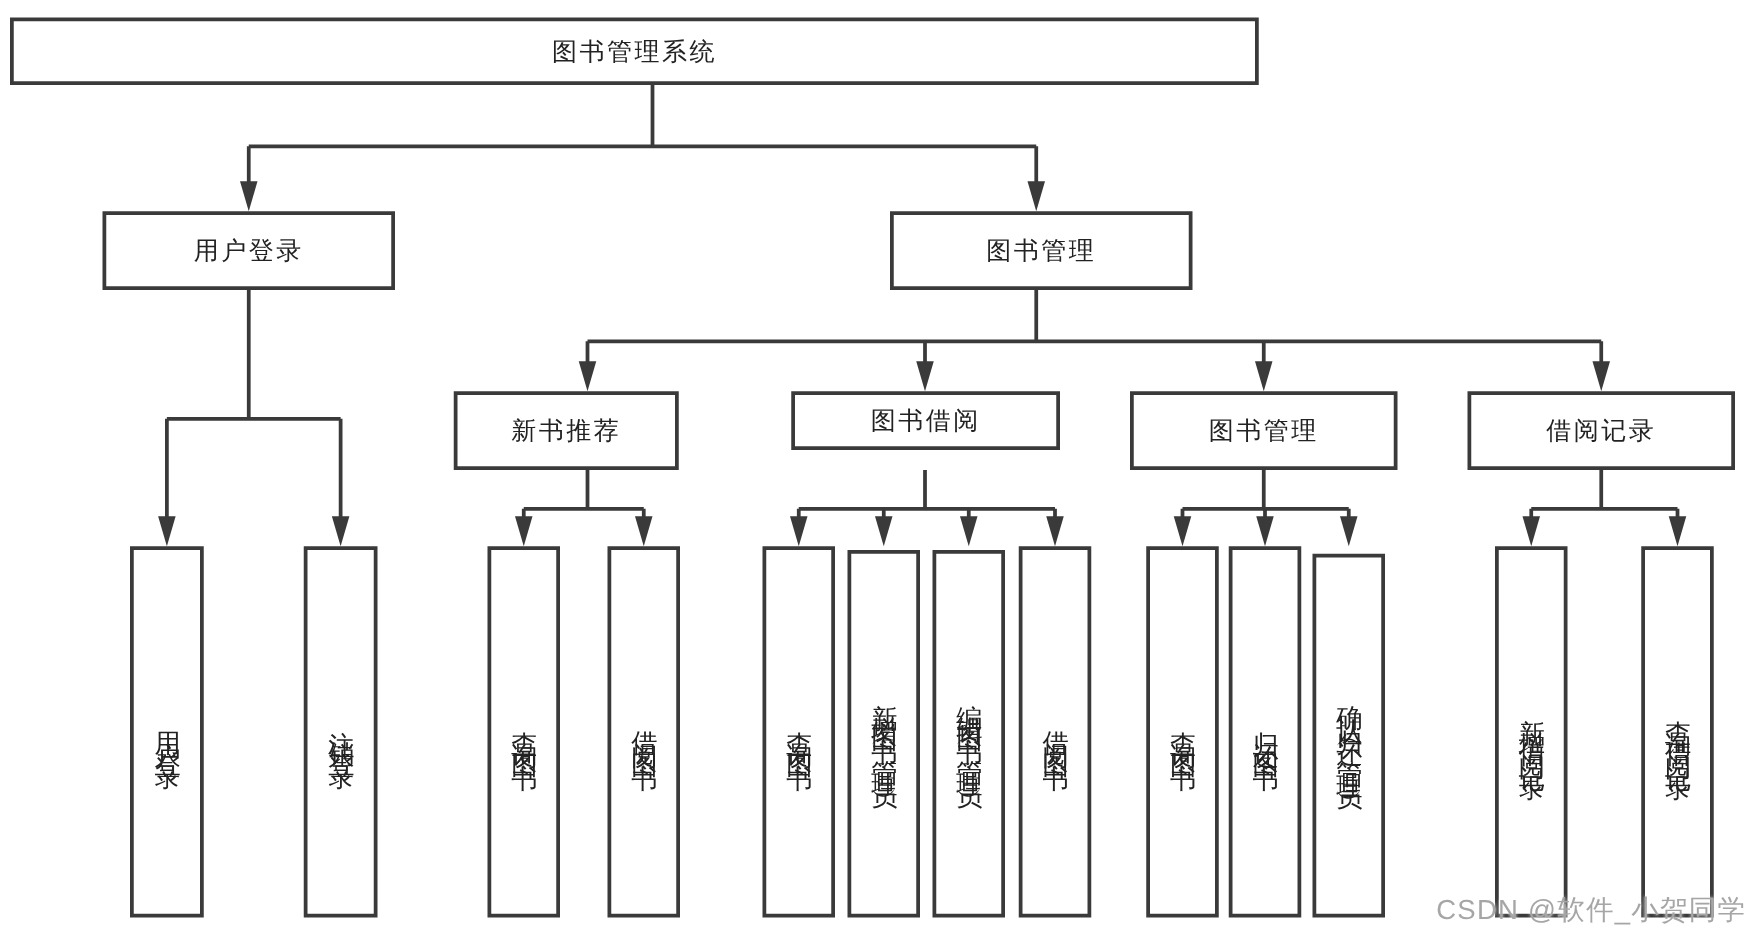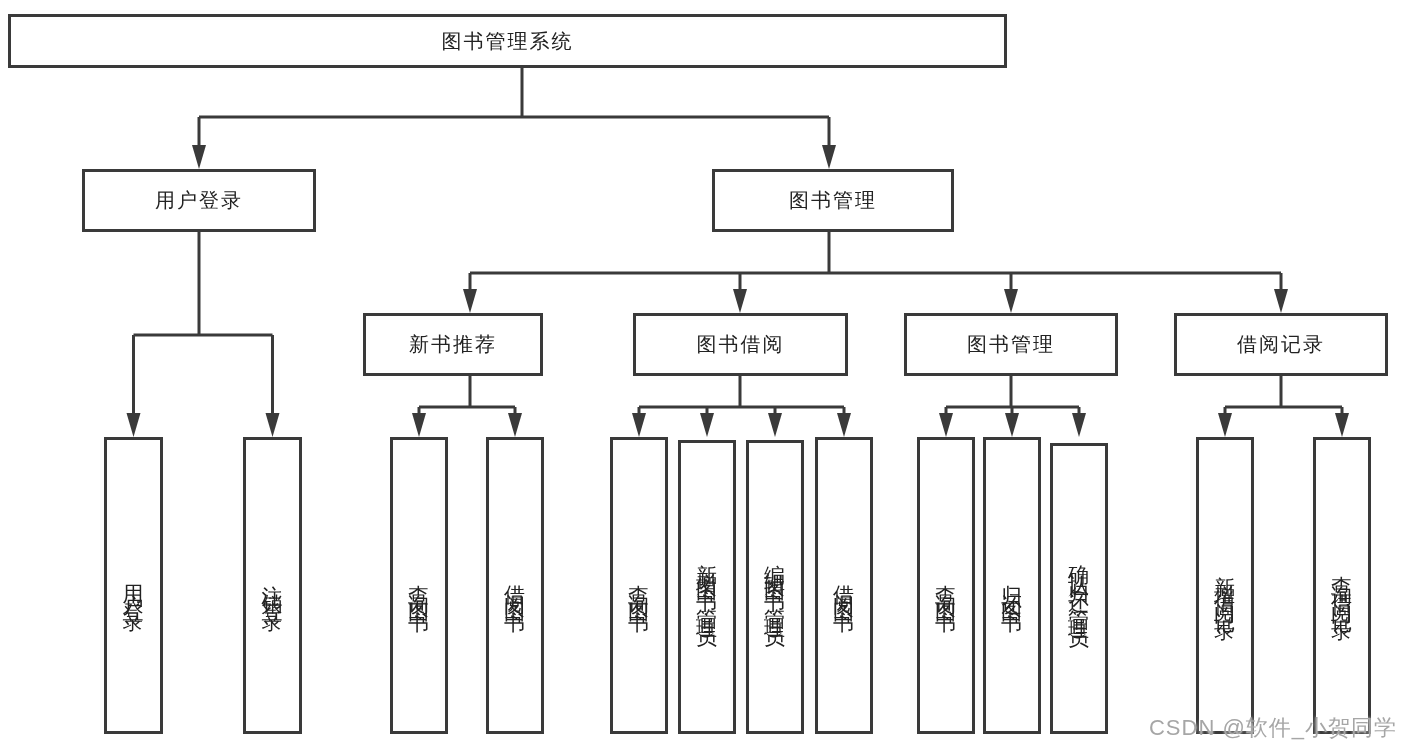--- a/index.html
+++ b/index.html
@@ -112,21 +112,21 @@
   <div class="hbox" style="left:82px; top:169px; width:234px; height:63px;">
     <span>用户登录</span>
   </div>
   <div class="hbox" style="left:712px; top:169px; width:242px; height:63px;">
     <span>图书管理</span>
   </div>
 
   <div class="hbox" style="left:363px; top:313px; width:180px; height:63px;">
     <span>新书推荐</span>
   </div>
-  <div class="hbox" style="left:633px; top:313px; width:215px; height:63px;">
+  <div class="hbox" style="left:633px; top:313px; width:215px; height:47px;">
     <span>图书借阅</span>
   </div>
   <div class="hbox" style="left:904px; top:313px; width:214px; height:63px;">
     <span>图书管理</span>
   </div>
   <div class="hbox" style="left:1174px; top:313px; width:214px; height:63px;">
     <span>借阅记录</span>
   </div>
 
   <div class="vbox" style="left:104px; top:437px; width:59px; height:297px;">

